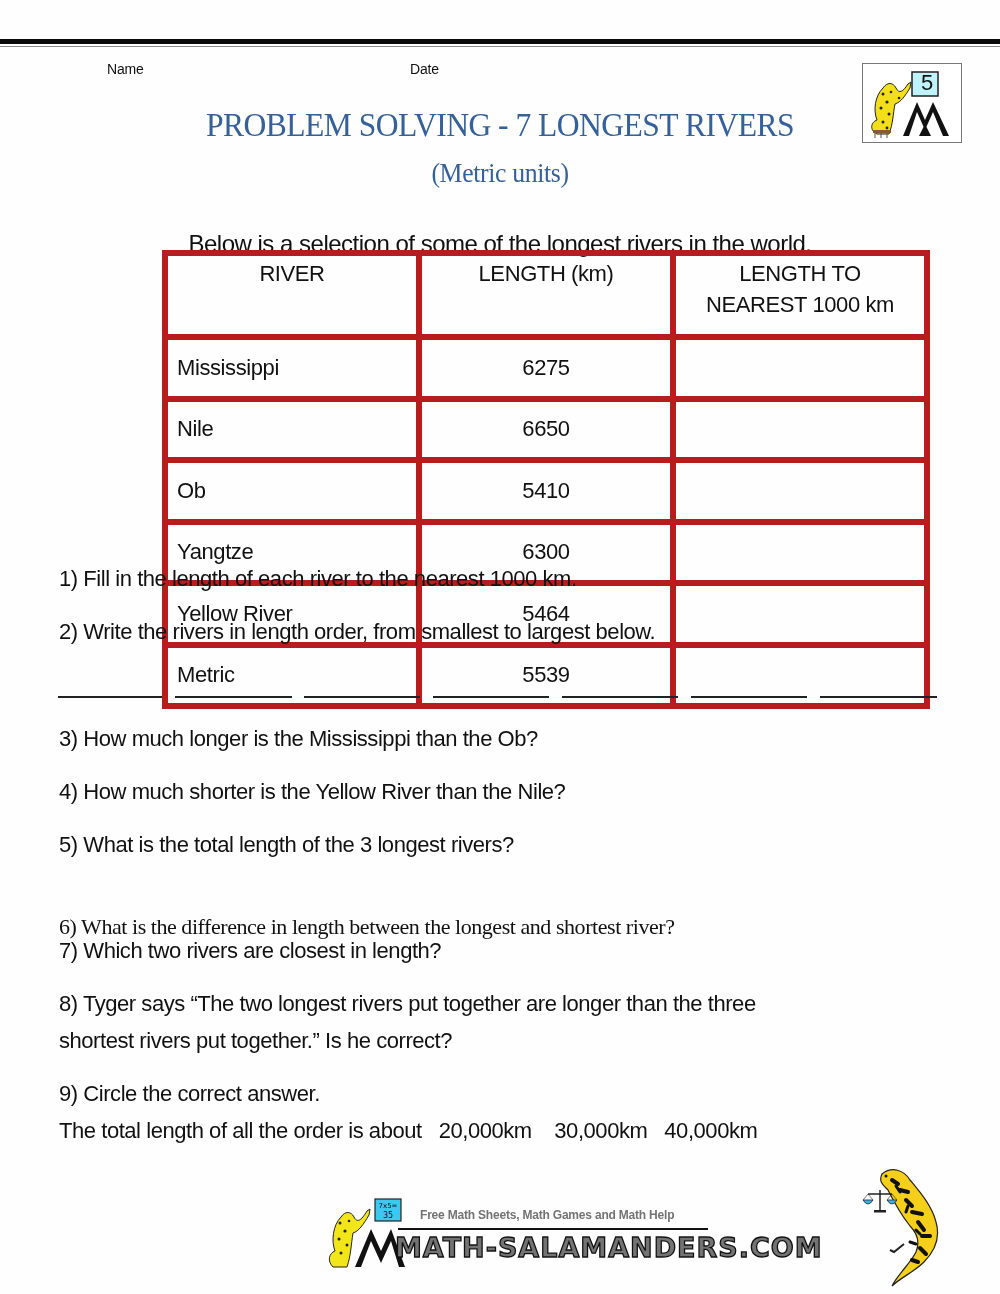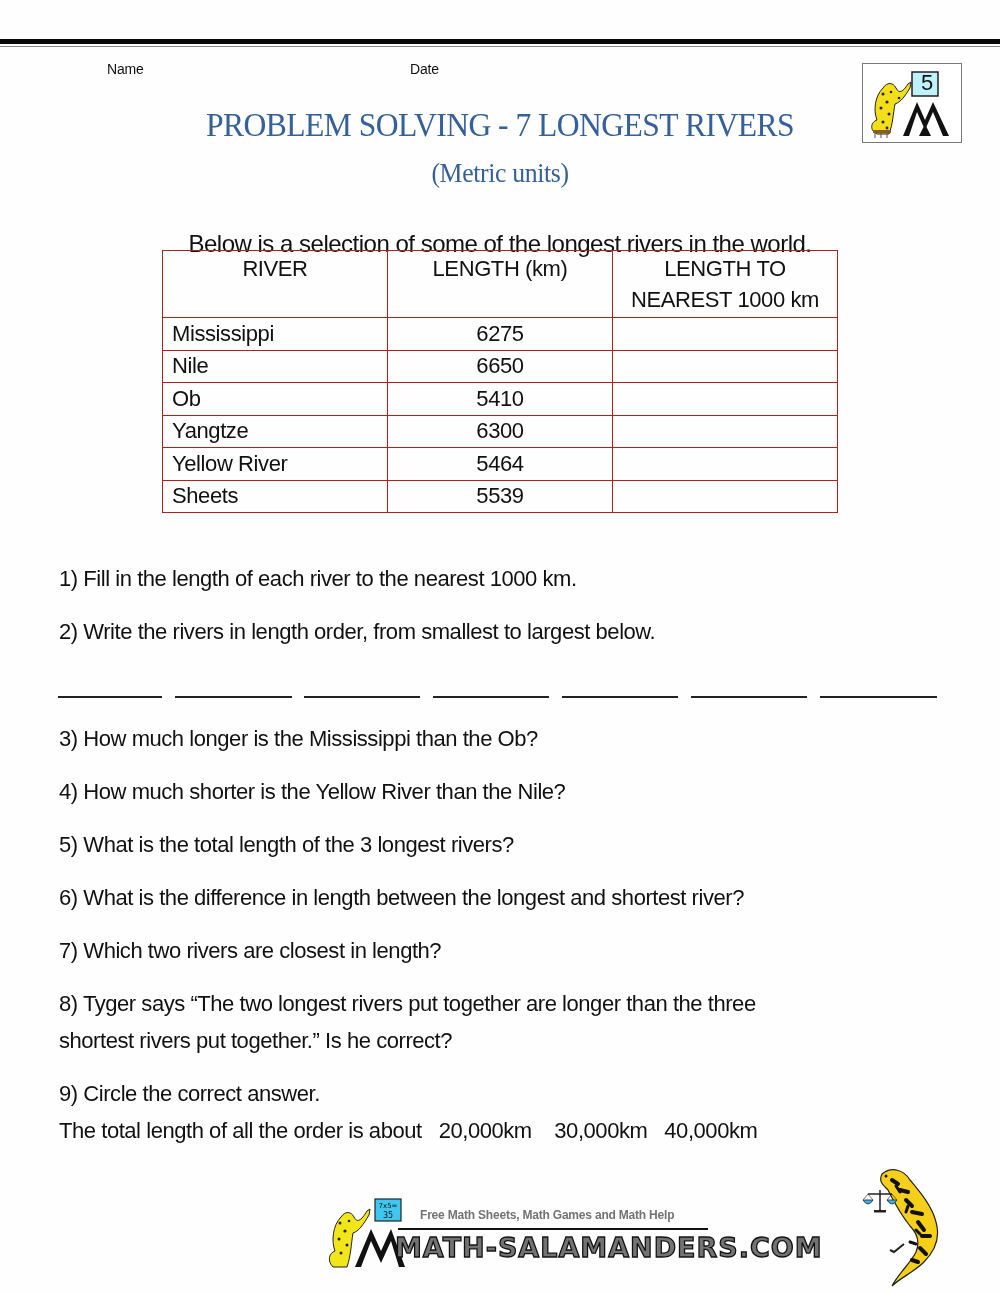--- a/index.html
+++ b/index.html
@@ -36,21 +36,21 @@
       left: 862px; top: 63px; width: 100px; height: 80px;
       border: 1.5px solid #777; background: #fff; box-sizing: border-box;
     }
 
     
     table.rivers {
       position: absolute; left: 162px; top: 250px;
       border-collapse: collapse; font-size: 22px; letter-spacing: -0.4px;
     }
     table.rivers th, table.rivers td {
-      border: 1px solid #b91c1c; padding: 0; font-weight: normal;
+      border: 6px solid #b91c1c; padding: 12px; font-weight: normal;
     }
     table.rivers th {
       height: 64px; vertical-align: top; text-align: center; line-height: 31px; padding-top: 2px;
     }
     table.rivers td { height: 31.5px; line-height: 30px; }
     .c1 { width: 224px; }
     .c2 { width: 224px; margin-top: 36px; }
     .c3 { width: 224px; }
     td.name { text-align: left; padding-left: 9px !important; }
     td.len { text-align: center; }
@@ -141,42 +141,42 @@
       <td class="name">Yangtze</td>
       <td class="len">6300</td>
       <td></td>
     </tr>
     <tr>
       <td class="name">Yellow River</td>
       <td class="len">5464</td>
       <td></td>
     </tr>
     <tr>
-      <td class="name">Sheets</td>
+      <td class="name">Metric</td>
       <td class="len">5539</td>
       <td></td>
     </tr>
   </tbody>
 </table>
 
 <div class="abs q" style="top:566px;">1) Fill in the length of each river to the nearest 1000 km.</div>
 <div class="abs q" style="top:619px;">2) Write the rivers in length order, from smallest to largest below.</div>
 
 <div class="abs blank" style="left:58px; width:104px;"></div>
 <div class="abs blank" style="left:175px; width:117px;"></div>
 <div class="abs blank" style="left:304px; width:116px;"></div>
 <div class="abs blank" style="left:433px; width:116px;"></div>
 <div class="abs blank" style="left:562px; width:116px;"></div>
 <div class="abs blank" style="left:691px; width:116px;"></div>
 <div class="abs blank" style="left:820px; width:117px;"></div>
 
 <div class="abs q" style="top:726px;">3) How much longer is the Mississippi than the Ob?</div>
 <div class="abs q" style="top:779px;">4) How much shorter is the Yellow River than the Nile?</div>
 <div class="abs q" style="top:832px;">5) What is the total length of the 3 longest rivers?</div>
-<div class="abs q" style="top:885px;">6) What is the difference in length between the longest and shortest river?</div>
+<div class="abs q" style="top:914px;font-family:Liberation Serif, serif;">6) What is the difference in length between the longest and shortest river?</div>
 <div class="abs q" style="top:938px;">7) Which two rivers are closest in length?</div>
 <div class="abs q" style="top:991px;">8) Tyger says “The two longest rivers put together are longer than the three</div>
 <div class="abs q" style="top:1028px;">shortest rivers put together.” Is he correct?</div>
 <div class="abs q" style="top:1081px;">9) Circle the correct answer.</div>
 <div class="abs q" style="top:1118px; white-space:pre;">The total length of all the order is about   20,000km    30,000km   40,000km</div>
 
 <div class="abs footer-logo">
   <svg width="80" height="75" viewBox="0 0 80 75">
     <rect x="50" y="4" width="26" height="22" fill="#3fc7f0" stroke="#222" stroke-width="1.2"></rect>
     <text x="63" y="13" font-size="7" text-anchor="middle" fill="#111" font-family="DejaVu Sans, sans-serif">7x5=</text>

